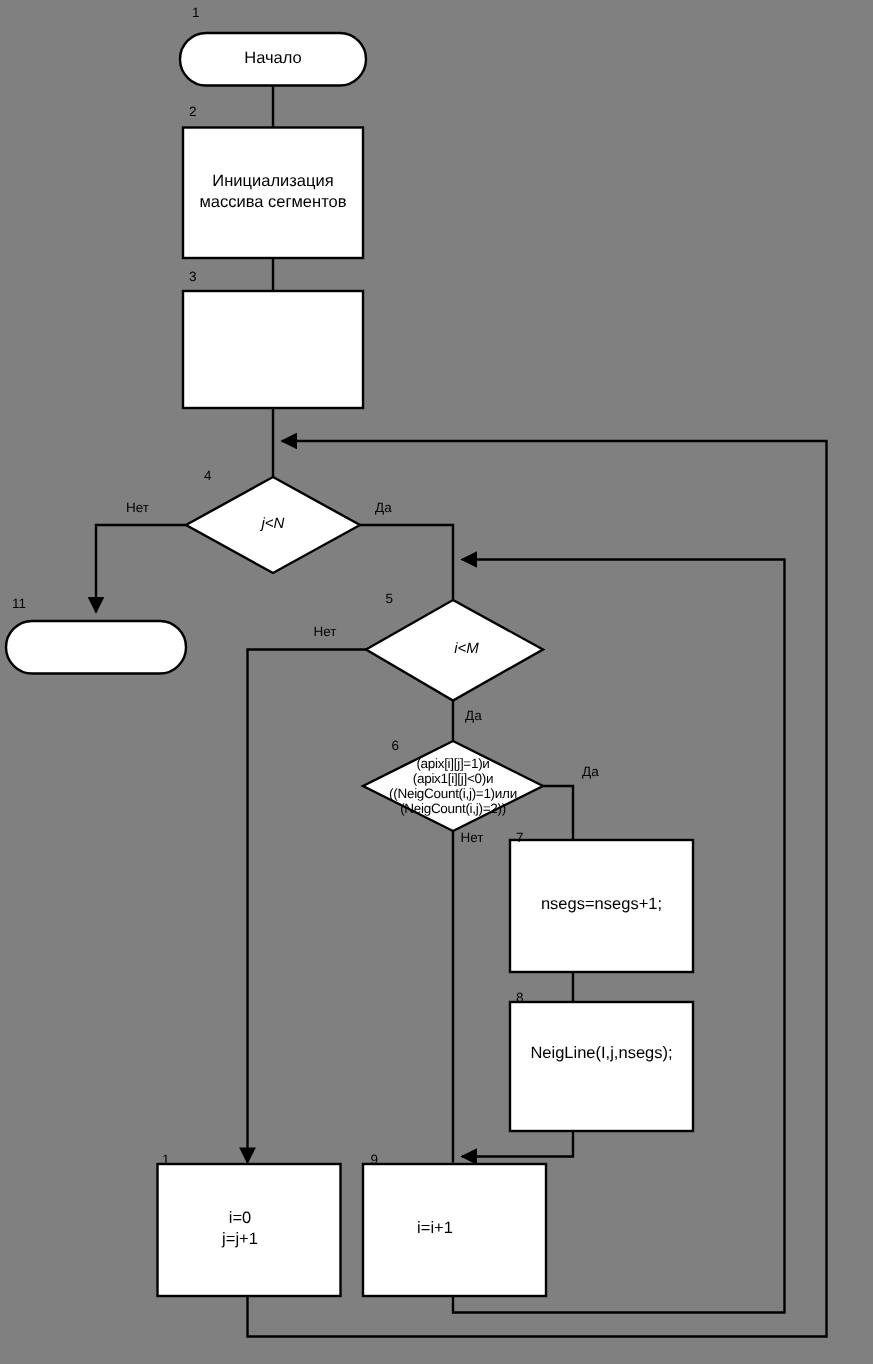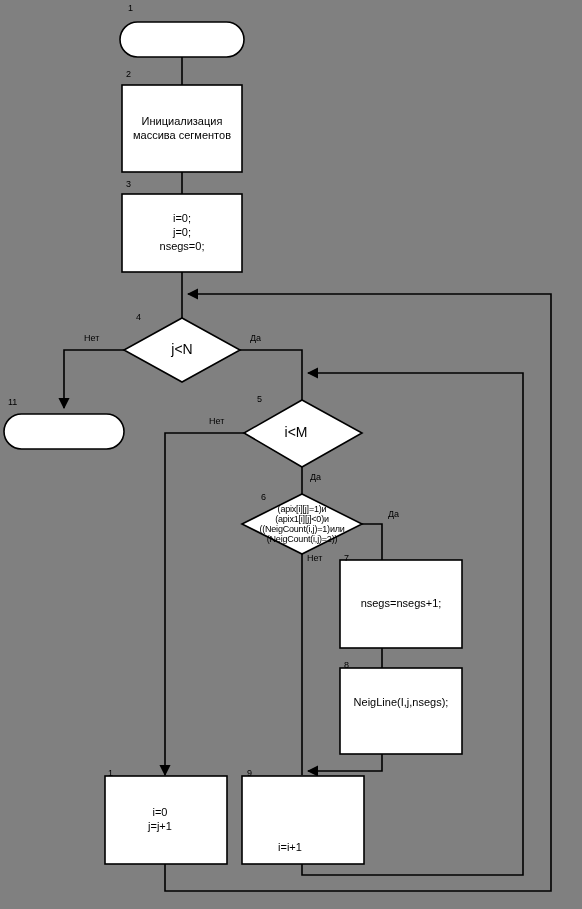--- a/index.html
+++ b/index.html
@@ -32,21 +32,21 @@
     align-items: center;
     justify-content: center;
     text-align: center;
     color: #000000;
     line-height: 1.25;
     pointer-events: none;
     white-space: pre-line;
   }
   .lbl-terminator { font-size: 11px; }
   .lbl-process    { font-size: 11px; }
-  .lbl-decision   { font-size: 14px; }
+  .lbl-decision   { font-size: 10px; font-style: italic; }
   .lbl-cond       { font-size: 9px; line-height: 1.12; letter-spacing: -0.2px; }
   .step-num {
     position: absolute;
     font-size: 9px;
     color: #000000;
     pointer-events: none;
   }
   .edge-label {
     position: absolute;
     font-size: 9px;
@@ -114,34 +114,32 @@
       <rect x="340" y="560" width="122" height="88"></rect>
 
       <rect x="340" y="668" width="122" height="86"></rect>
 
       <rect x="242" y="776" width="122" height="88"></rect>
 
       <rect x="105" y="776" width="122" height="88"></rect>
     </g>
   </svg>
 
+  <div class="node-label lbl-terminator" style="left:120px; top:22px; width:124px; height:35px;">Начало</div>
   <div class="node-label lbl-process" style="left:122px; top:85px; width:120px; height:87px;">Инициализация
 массива сегментов</div>
-  <div class="node-label lbl-process" style="left:122px; top:194px; width:120px; height:78px;">i=0;
-j=0;
-nsegs=0;</div>
   <div class="node-label lbl-decision" style="left:142px; top:334px; width:80px; height:32px;">j&lt;N</div>
-  <div class="node-label lbl-decision" style="left:256px; top:417px; width:80px; height:32px;">i&lt;M</div>
+  <div class="node-label lbl-decision" style="left:271px; top:417px; width:80px; height:32px;">i&lt;M</div>
   <div class="node-label lbl-cond" style="left:234px; top:496px; width:136px; height:56px;">(apix[i][j]=1)и
 (apix1[i][j]&lt;0)и
 ((NeigCount(i,j)=1)или
 (NeigCount(i,j)=2))</div>
   <div class="node-label lbl-process" style="left:340px; top:560px; width:122px; height:88px;">nsegs=nsegs+1;</div>
   <div class="node-label lbl-process" style="left:340px; top:668px; width:122px; height:70px;">NeigLine(I,j,nsegs);</div>
-  <div class="node-label lbl-process" style="left:242px; top:776px; width:96px; height:88px;margin-top:28px;">i=i+1</div>
+  <div class="node-label lbl-process" style="left:242px; top:776px; width:96px; height:88px;">i=i+1</div>
   <div class="node-label lbl-process" style="left:105px; top:776px; width:110px; height:88px;">i=0
 j=j+1</div>
 
   <div class="step-num" style="left:128px; top:3px;">1</div>
   <div class="step-num" style="left:126px; top:69px;">2</div>
   <div class="step-num" style="left:126px; top:179px;">3</div>
   <div class="step-num" style="left:136px; top:312px;">4</div>
   <div class="step-num" style="left:257px; top:394px;">5</div>
   <div class="step-num" style="left:261px; top:492px;">6</div>
   <div class="step-num" style="left:344px; top:553px;">7</div>

